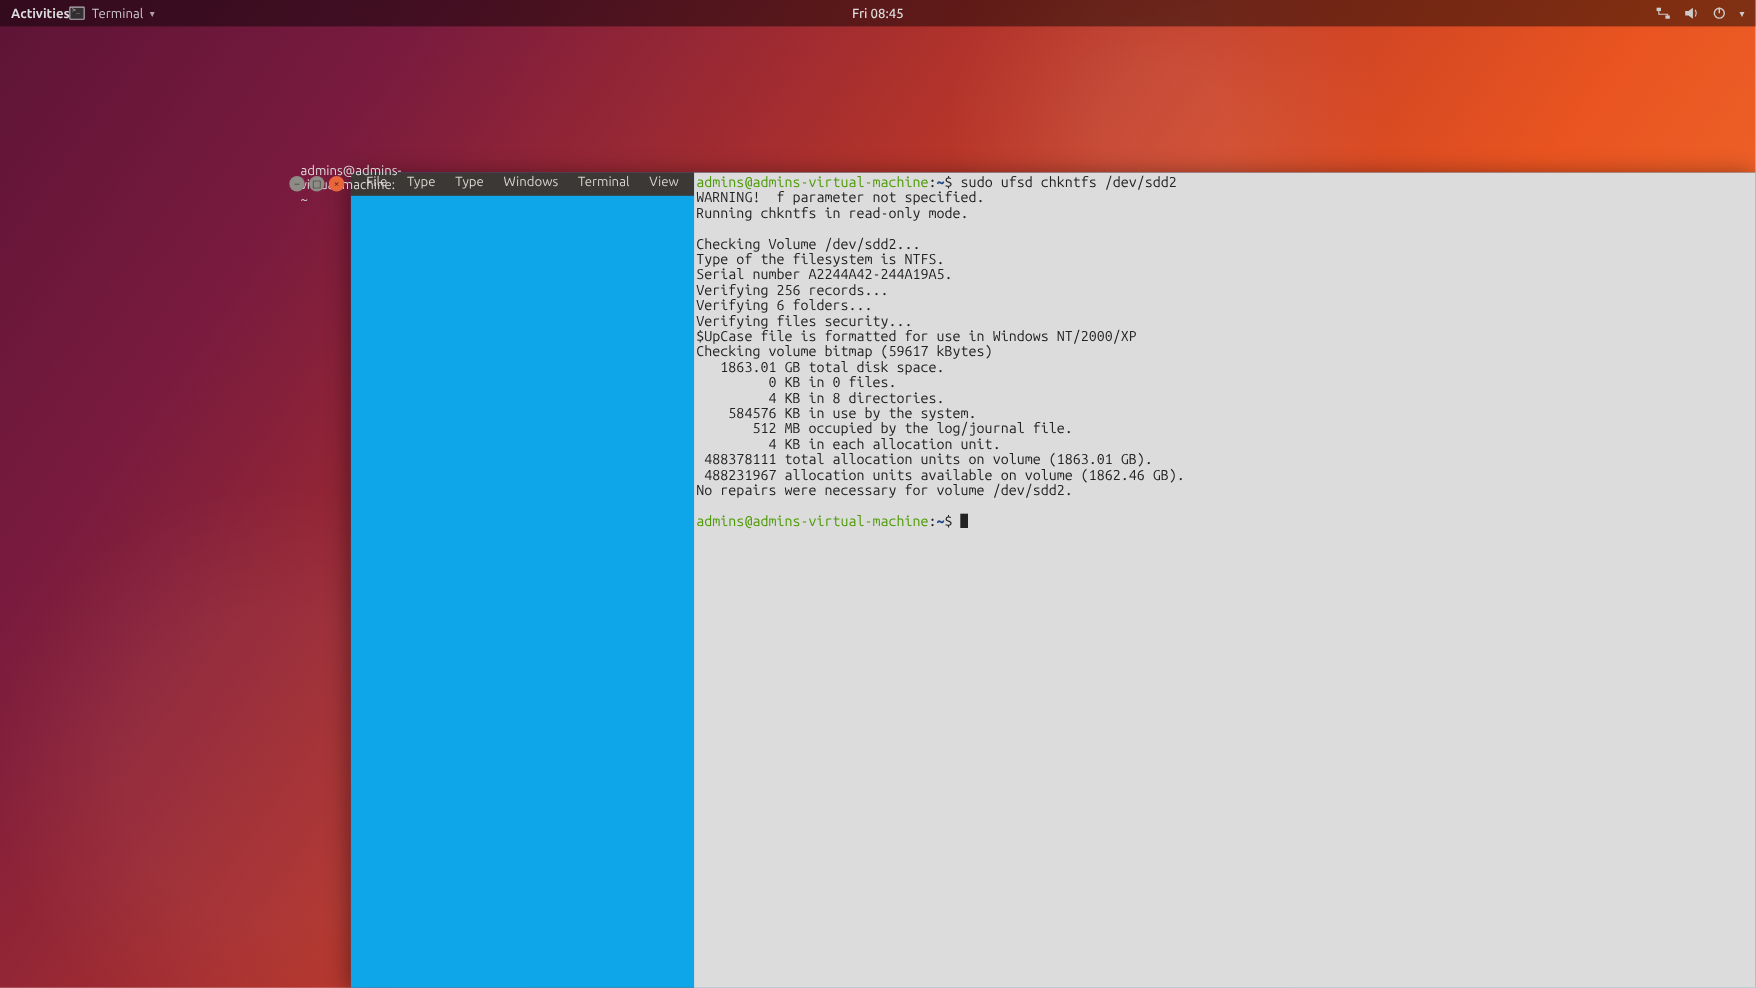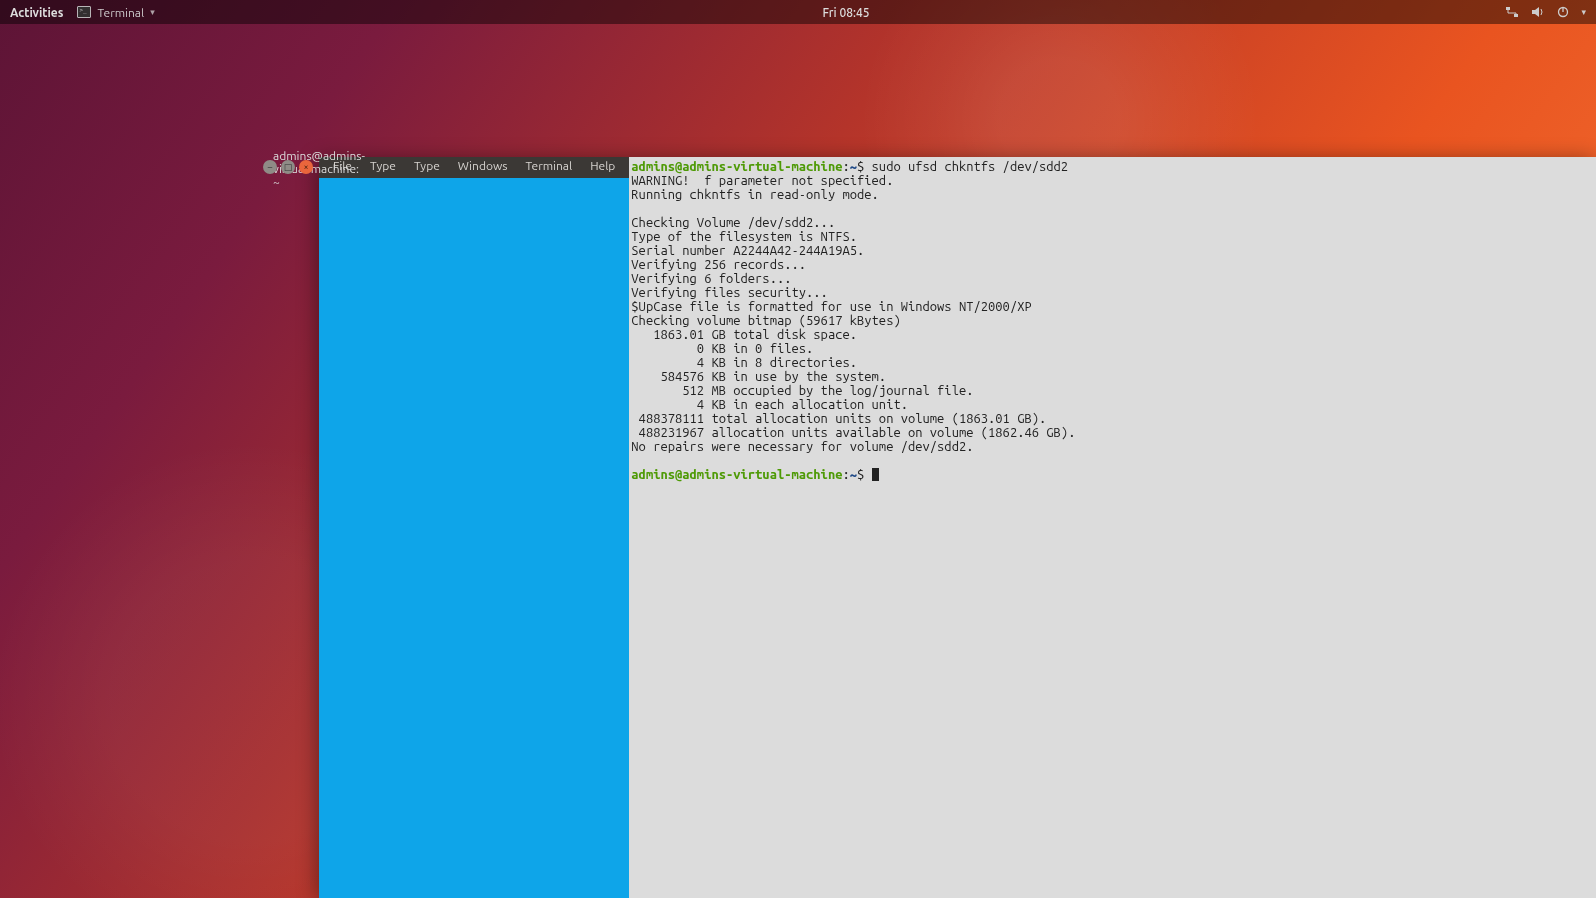--- a/index.html
+++ b/index.html
@@ -23,21 +23,21 @@
     top: 0; left: 0; right: 0;
     height: 24px;
     background: #2c001e;
     background: rgba(0,0,0,0.45);
     display: flex;
     align-items: center;
     color: #dcdcdc;
     font-size: 12px;
     padding: 0 10px;
   }
-  .top-left { display: flex; align-items: center; gap: 14px; }
+  .top-left { display: flex; align-items: center; }
   .top-left .activities { font-weight: 600; }
   .top-app { display: flex; align-items: center; gap: 6px; opacity: 0.9; }
   .top-app .ticon {
     width: 12px; height: 10px;
     border: 1px solid #c7c7c7;
     border-radius: 1px;
     position: relative;
     background: #333;
   }
   .top-app .ticon::after {
@@ -50,21 +50,20 @@
   }
   .top-app .dd {
     font-size: 9px;
     opacity: 0.8;
   }
   .top-center {
     position: absolute;
     left: 50%;
     transform: translateX(-50%);
     font-weight: 500;
-    margin-left: 48px;
   }
   .top-right {
     margin-left: auto;
     display: flex;
     align-items: center;
     gap: 12px;
   }
   .top-right svg { display: block; }
 
   
@@ -133,21 +132,21 @@
     flex: 1;
     background: #dcdcdc;
     padding: 2px 2px;
     font-family: "Ubuntu Mono", "DejaVu Sans Mono", monospace;
     font-size: 13px;
     line-height: 14px;
     color: #222;
     white-space: pre;
     overflow: hidden;
   }
-  .p-user { color: #4e9a06; font-weight: bold; }
+  .p-user { color: #4e9a06; font-weight: normal; }
   .p-path { color: #204a87; font-weight: bold; }
   .cursor {
     display: inline-block;
     width: 7px;
     height: 13px;
     background: #222;
     vertical-align: -2px;
   }
 </style>
 </head>
@@ -195,16 +194,16 @@
       <span class="wc max">□</span>
       <span class="wc close">×</span>
     </div>
   </div>
   <div class="menubar">
     <span>File</span>
     <span>Type</span>
     <span>Type</span>
     <span>Windows</span>
     <span>Terminal</span>
-    <span>Help</span>
+    <span>View</span>
   </div>
   <div class="term-body" id="term-body"><div><span><span class="p-user">admins@admins-virtual-machine</span>:<span class="p-path">~</span>$ </span><span>sudo ufsd chkntfs /dev/sdd2</span></div><div>WARNING!  f parameter not specified.</div><div>Running chkntfs in read-only mode.</div><div> </div><div>Checking Volume /dev/sdd2...</div><div>Type of the filesystem is NTFS.</div><div>Serial number A2244A42-244A19A5.</div><div>Verifying 256 records...</div><div>Verifying 6 folders...</div><div>Verifying files security...</div><div>$UpCase file is formatted for use in Windows NT/2000/XP</div><div>Checking volume bitmap (59617 kBytes)</div><div>   1863.01 GB total disk space.</div><div>         0 KB in 0 files.</div><div>         4 KB in 8 directories.</div><div>    584576 KB in use by the system.</div><div>       512 MB occupied by the log/journal file.</div><div>         4 KB in each allocation unit.</div><div> 488378111 total allocation units on volume (1863.01 GB).</div><div> 488231967 allocation units available on volume (1862.46 GB).</div><div>No repairs were necessary for volume /dev/sdd2.</div><div> </div><div><span><span class="p-user">admins@admins-virtual-machine</span>:<span class="p-path">~</span>$ </span><span class="cursor"></span></div></div>
 </div>
 
 </body></html>

